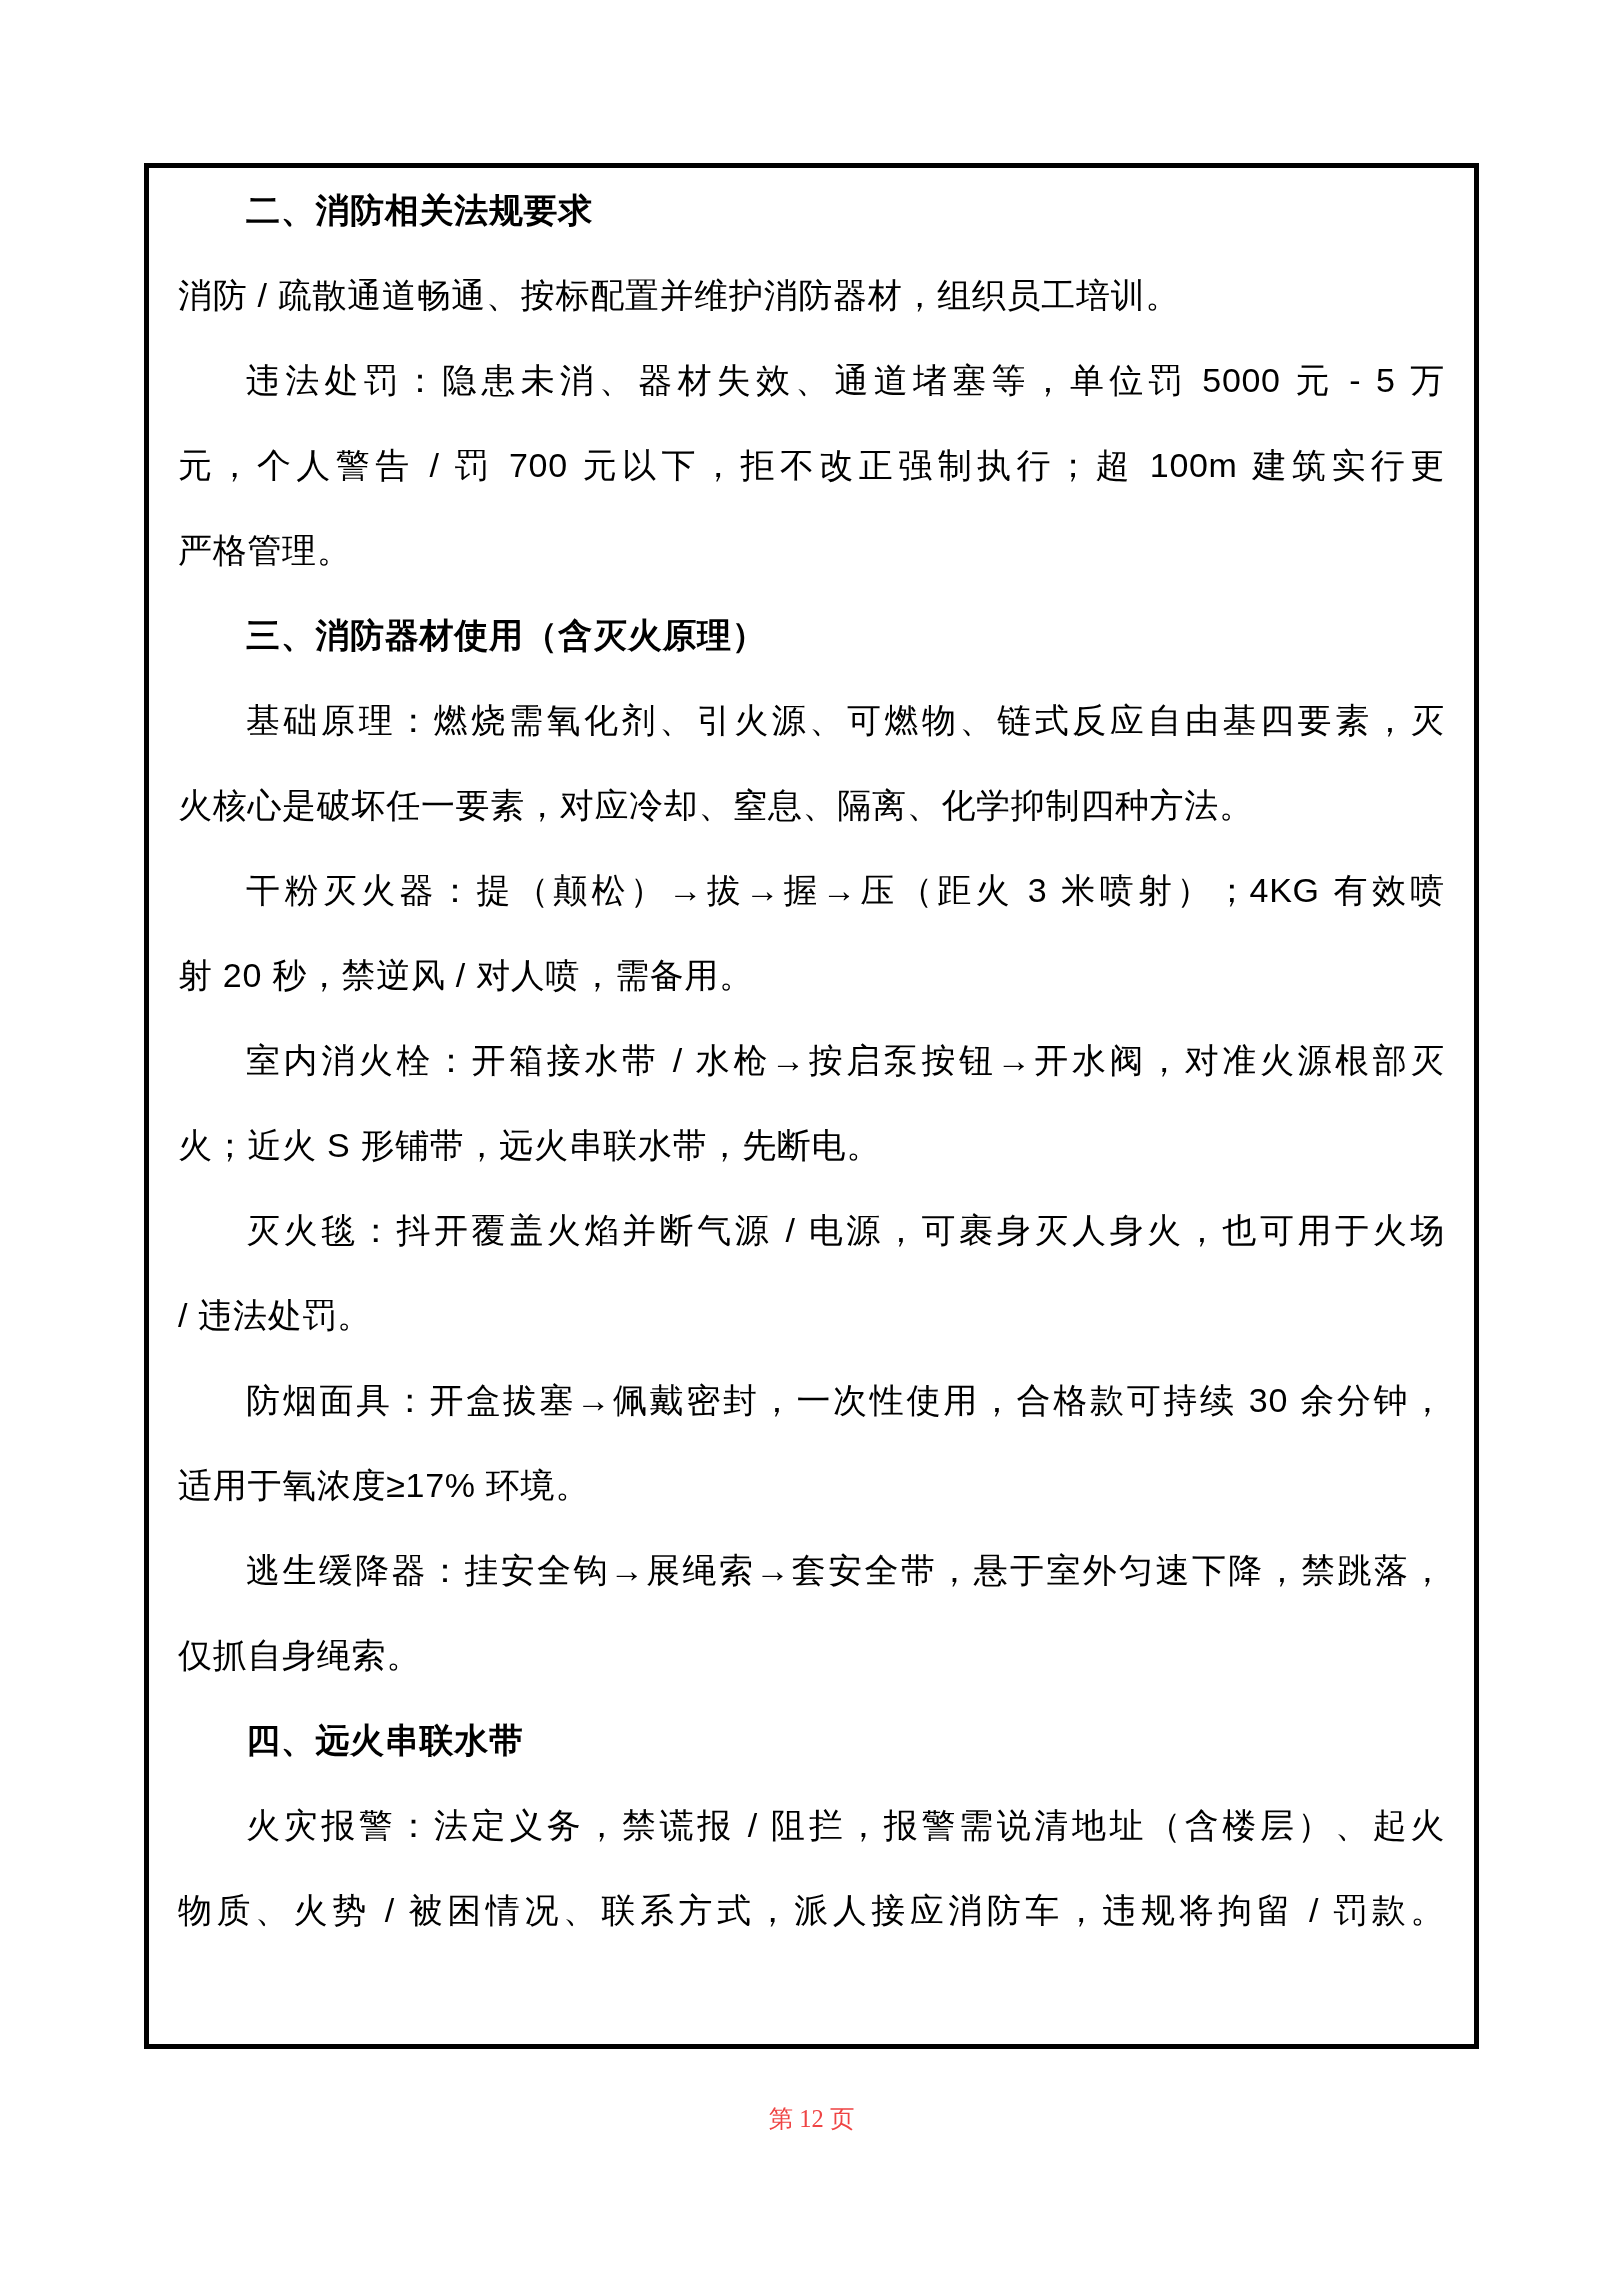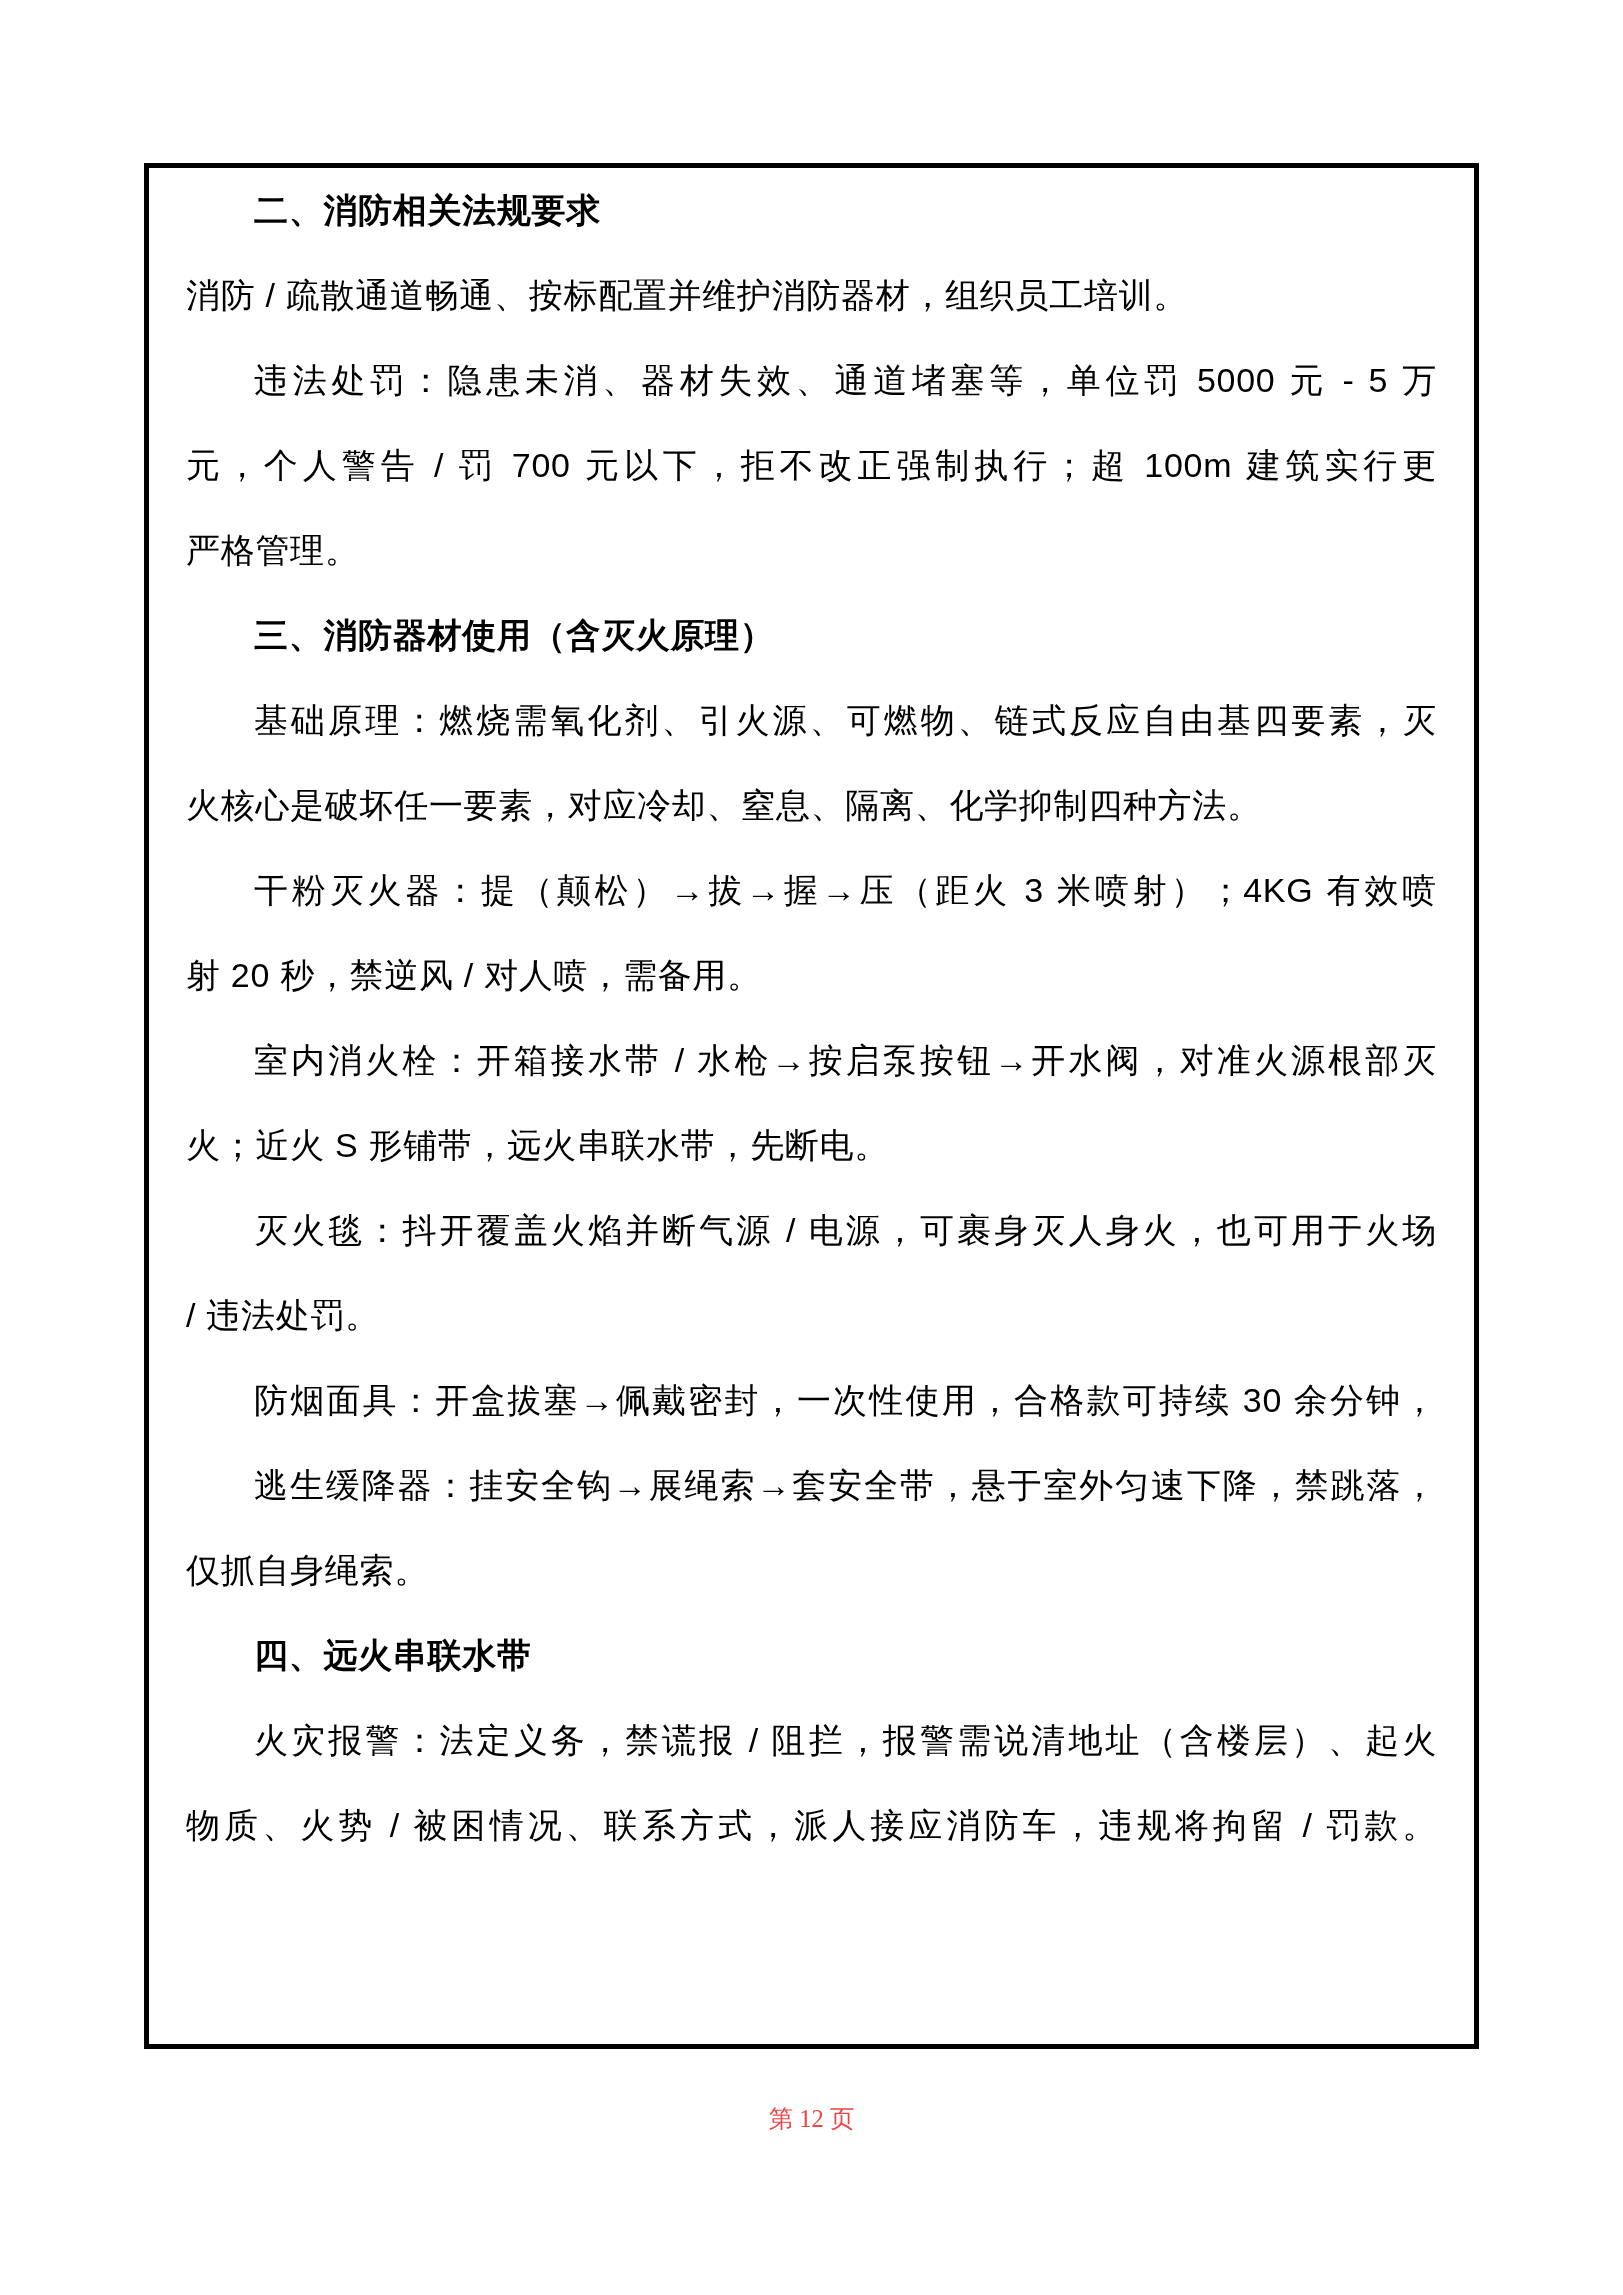--- a/index.html
+++ b/index.html
@@ -17,21 +17,21 @@
     color: #000000;
   }
   .content-box {
     position: absolute;
     left: 144px;
     top: 163px;
     width: 1335px;
     height: 1886px;
     box-sizing: border-box;
     border: 5.5px solid #000000;
-    padding: 0 37px;
+    padding: 0 29px;
     background: #ffffff;
   }
   .line {
     height: 85px;
     line-height: 85px;
     font-size: 34px;
     letter-spacing: 0.7px;
     overflow: hidden;
     text-align: left;
   }
@@ -68,20 +68,21 @@
     <div class="line heading indent">三、消防器材使用（含灭火原理）</div>
     <div class="line indent fill">基础原理：燃烧需氧化剂、引火源、可燃物、链式反应自由基四要素，灭</div>
     <div class="line">火核心是破坏任一要素，对应冷却、窒息、隔离、化学抑制四种方法。</div>
     <div class="line indent fill">干粉灭火器：提（颠松）→拔→握→压（距火 3 米喷射）；4KG 有效喷</div>
     <div class="line">射 20 秒，禁逆风 / 对人喷，需备用。</div>
     <div class="line indent fill">室内消火栓：开箱接水带 / 水枪→按启泵按钮→开水阀，对准火源根部灭</div>
     <div class="line">火；近火 S 形铺带，远火串联水带，先断电。</div>
     <div class="line indent fill">灭火毯：抖开覆盖火焰并断气源 / 电源，可裹身灭人身火，也可用于火场</div>
     <div class="line">/ 违法处罚。</div>
     <div class="line indent fill">防烟面具：开盒拔塞→佩戴密封，一次性使用，合格款可持续 30 余分钟，</div>
+    <div class="line">适用于氧浓度≥17% 环境。</div>
     <div class="line indent fill">逃生缓降器：挂安全钩→展绳索→套安全带，悬于室外匀速下降，禁跳落，</div>
     <div class="line">仅抓自身绳索。</div>
     <div class="line heading indent">四、远火串联水带</div>
     <div class="line indent fill">火灾报警：法定义务，禁谎报 / 阻拦，报警需说清地址（含楼层）、起火</div>
     <div class="line fill">物质、火势 / 被困情况、联系方式，派人接应消防车，违规将拘留 / 罚款。</div>
   </div>
 
   <div class="page-footer">第 12 页</div>
 
 </div>

